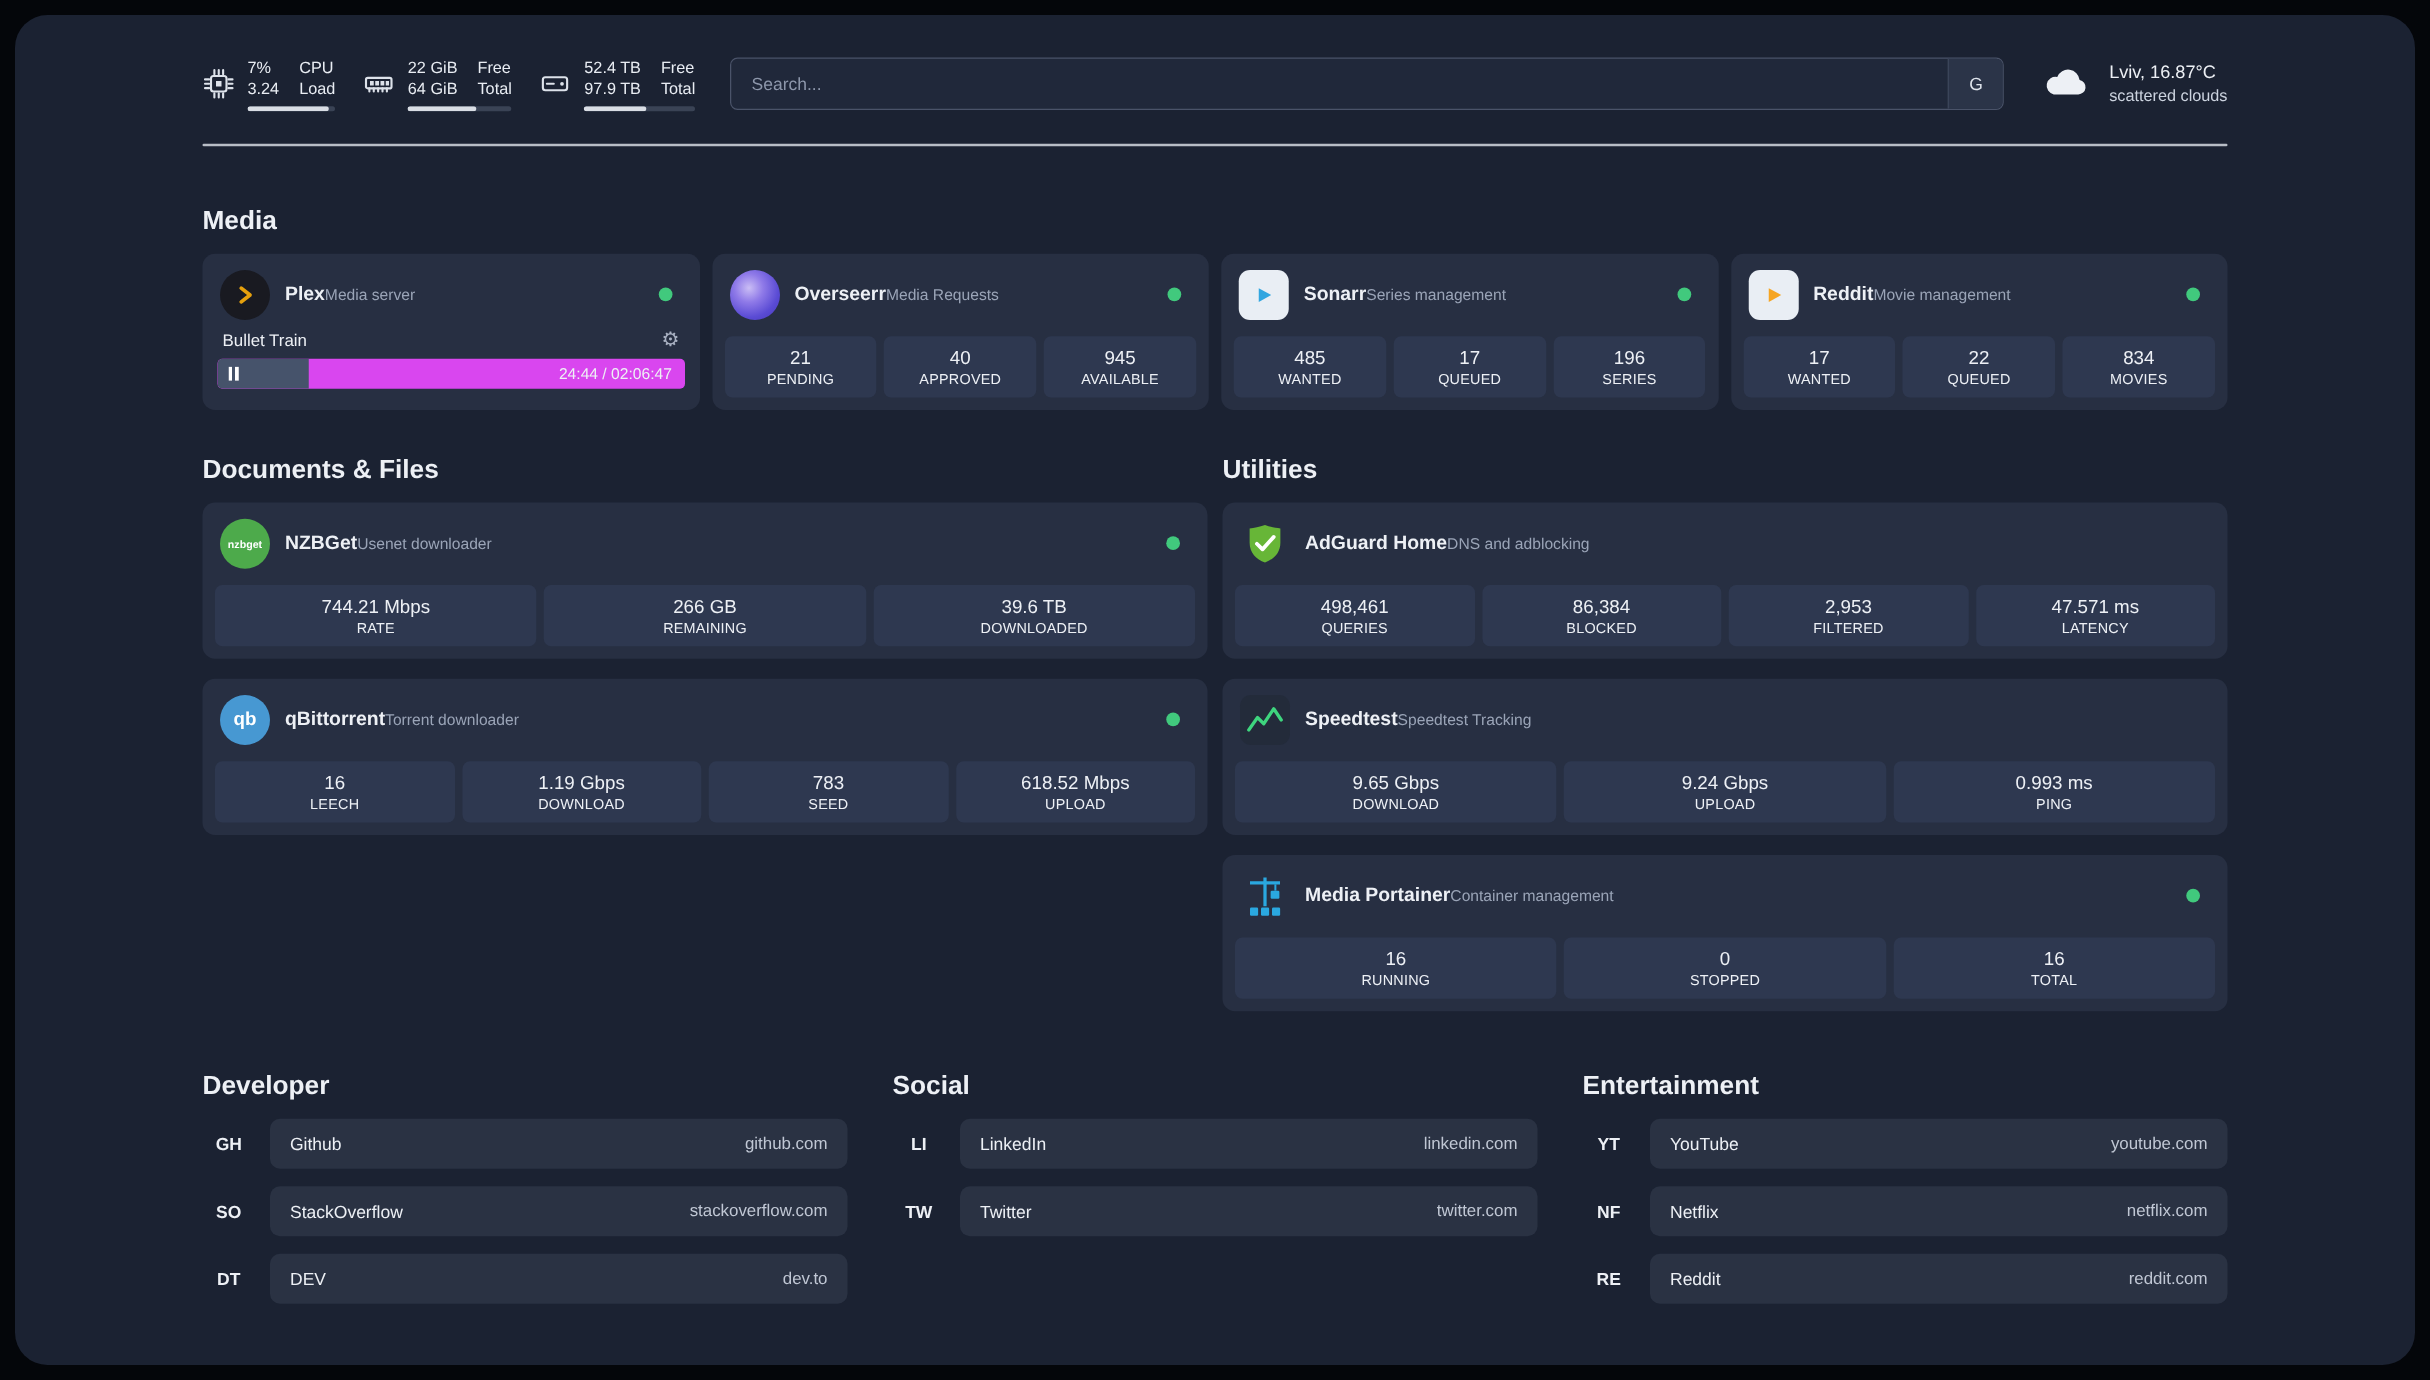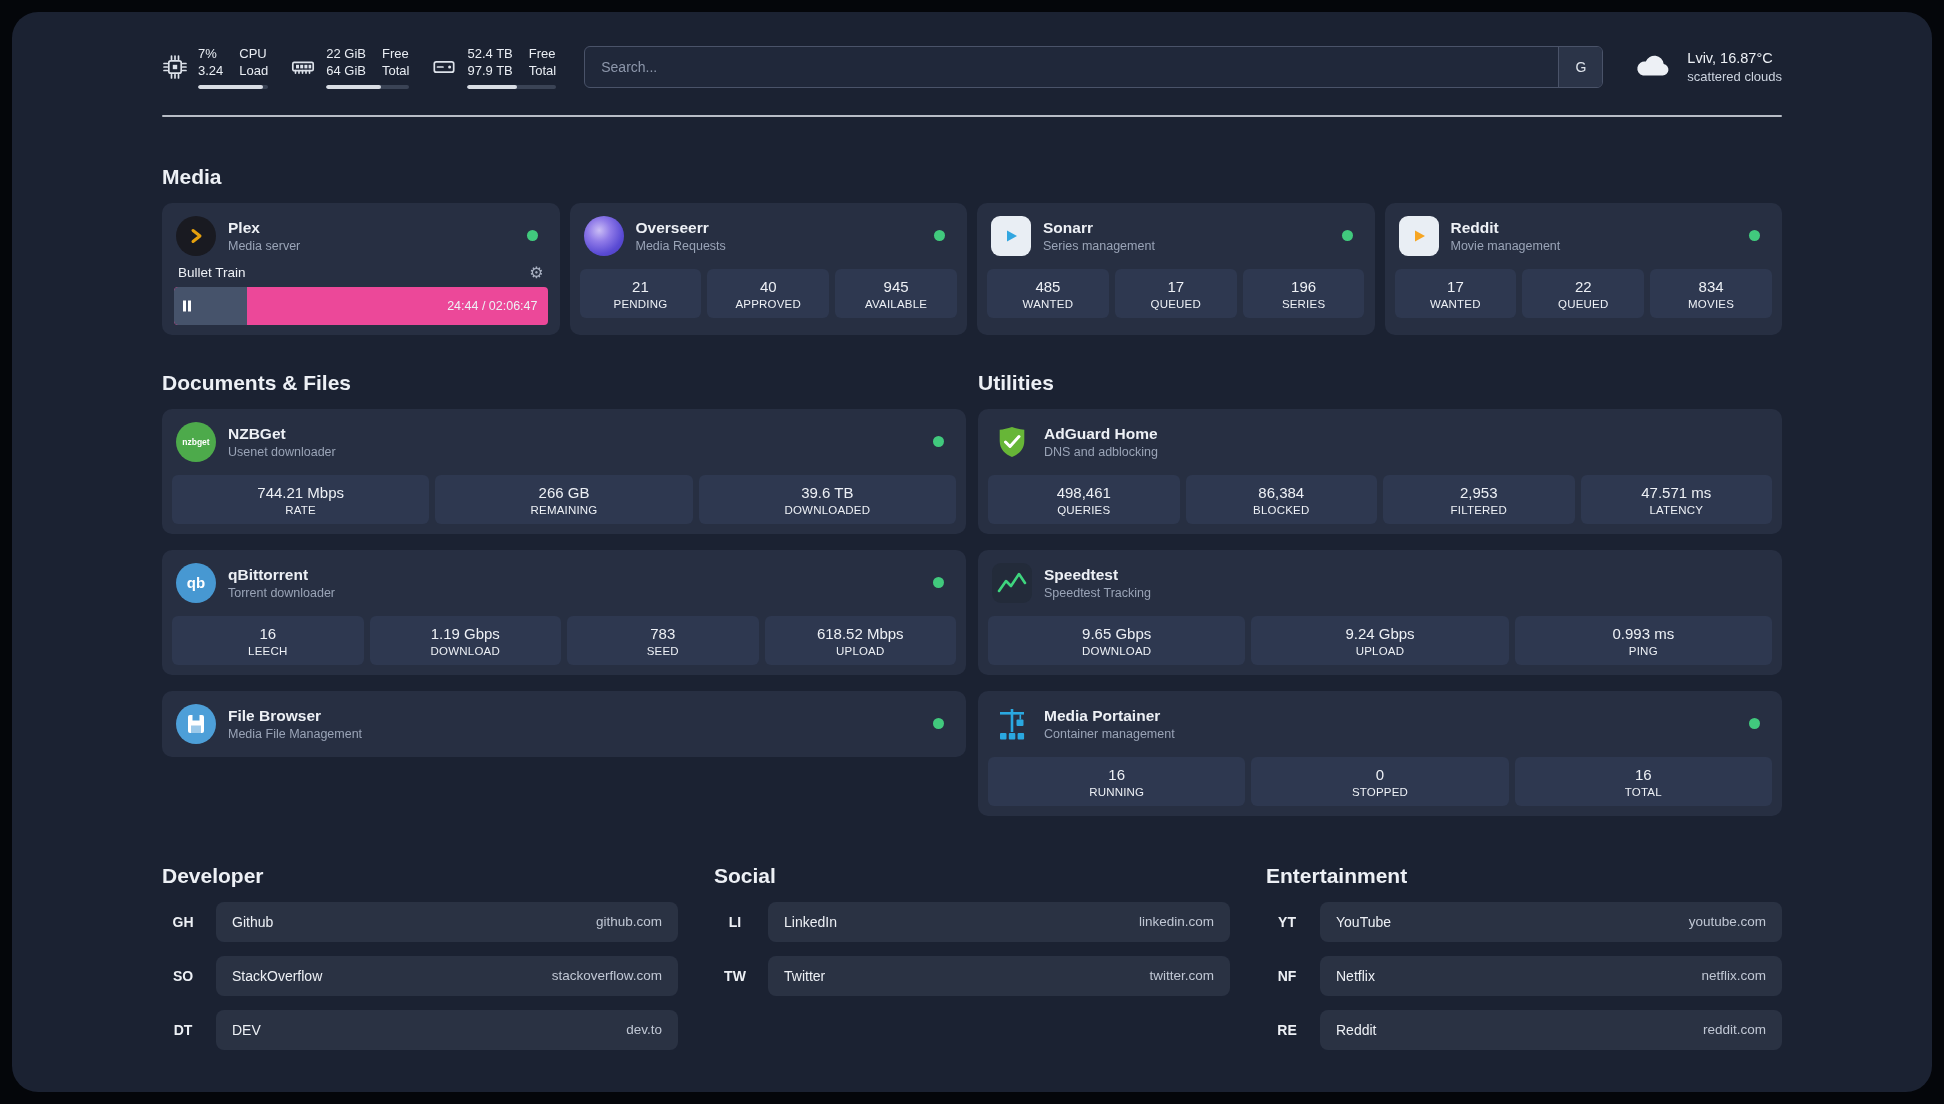--- a/index.html
+++ b/index.html
@@ -32,36 +32,36 @@
 
   
   .section-title{font-size:21px;font-weight:600;margin-bottom:14px;}
   .section-media{margin-top:48px;}
   .media-grid{display:grid;grid-template-columns:repeat(4,1fr);gap:10px;}
 
   .card{background:var(--card,#272f42);border-radius:10px;padding:10px;}
   .card-head{display:flex;align-items:center;gap:12px;padding:3px 6px 3px 4px;}
   .app-icon{width:40px;height:40px;border-radius:50%;display:flex;align-items:center;justify-content:center;flex:none;overflow:hidden;}
   .app-icon.tile{border-radius:9px;}
-  .app-meta{display:flex;flex-direction:column;}
+  .app-meta{display:flex;flex-direction:row;}
   .app-name{font-size:15.5px;font-weight:600;}
   .app-sub{font-size:12.5px;color:#9aa4b7;margin-top:2px;}
   .status-dot{width:11px;height:11px;border-radius:50%;background:var(--status-green,#41c97d);margin-left:auto;margin-right:6px;flex:none;}
 
   .stats{display:flex;gap:6px;margin-top:10px;}
   .stat{flex:1;background:var(--stat,#2e3850);border-radius:6px;padding:9px 4px 8px;text-align:center;}
   .stat-value{font-size:15px;}
   .stat-label{font-size:11.5px;font-weight:400;margin-top:3px;letter-spacing:.2px;}
 
   
   .np{margin-top:2px;padding:0 2px;}
   .np-row{display:flex;align-items:center;justify-content:space-between;padding:4px 4px 6px;}
   .np-title{font-size:13.5px;}
   .gear{color:#a9b1c2;font-size:16px;line-height:1;cursor:pointer;}
-  .np-bar{position:relative;height:38px;background:#ec4899;border-radius:4px;overflow:hidden;cursor:pointer;}
+  .np-bar{position:relative;height:24px;background:#d946ef;border-radius:4px;overflow:hidden;cursor:pointer;}
   .np-fill{position:absolute;left:0;top:0;bottom:0;background:#46536b;border-radius:4px 0 0 4px;}
   .pause{position:absolute;left:9px;top:50%;transform:translateY(-50%);width:8px;height:11px;background:linear-gradient(90deg,#fff 0 3px,transparent 3px 5px,#fff 5px 8px);}
   .np-time{position:absolute;right:10px;top:50%;transform:translateY(-50%);font-size:12.5px;color:#eef1f5;}
 
   
   .twocol{display:grid;grid-template-columns:1fr 1fr;gap:12px;margin-top:36px;}
   .stack{display:flex;flex-direction:column;gap:16px;}
 
   
   .plex{background:#191a21;}
@@ -360,36 +360,20 @@
               <div class="stat-value">783</div>
               <div class="stat-label">SEED</div>
             </div>
             <div class="stat">
               <div class="stat-value">618.52 Mbps</div>
               <div class="stat-label">UPLOAD</div>
             </div>
           </div>
         </article>
 
-        <article class="card">
-          <div class="card-head">
-            <span class="app-icon filebrowser">
-              <svg width="40" height="40" viewBox="0 0 40 40">
-                <rect x="12" y="11" width="16" height="18" rx="2" fill="#ffffff"></rect>
-                <rect x="16.5" y="11" width="7" height="5.5" fill="#4d9fd8"></rect>
-                <rect x="15" y="21.5" width="10" height="7.5" fill="#4d9fd8" opacity="0.55"></rect>
-              </svg>
-            </span>
-            <div class="app-meta">
-              <div class="app-name">File Browser</div>
-              <div class="app-sub">Media File Management</div>
-            </div>
-            <span class="status-dot"></span>
-          </div>
-        </article>
       </div>
     </section>
 
     <section>
       <h2 class="section-title">Utilities</h2>
       <div class="stack">
 
         <article class="card">
           <div class="card-head">
             <span class="app-icon">

